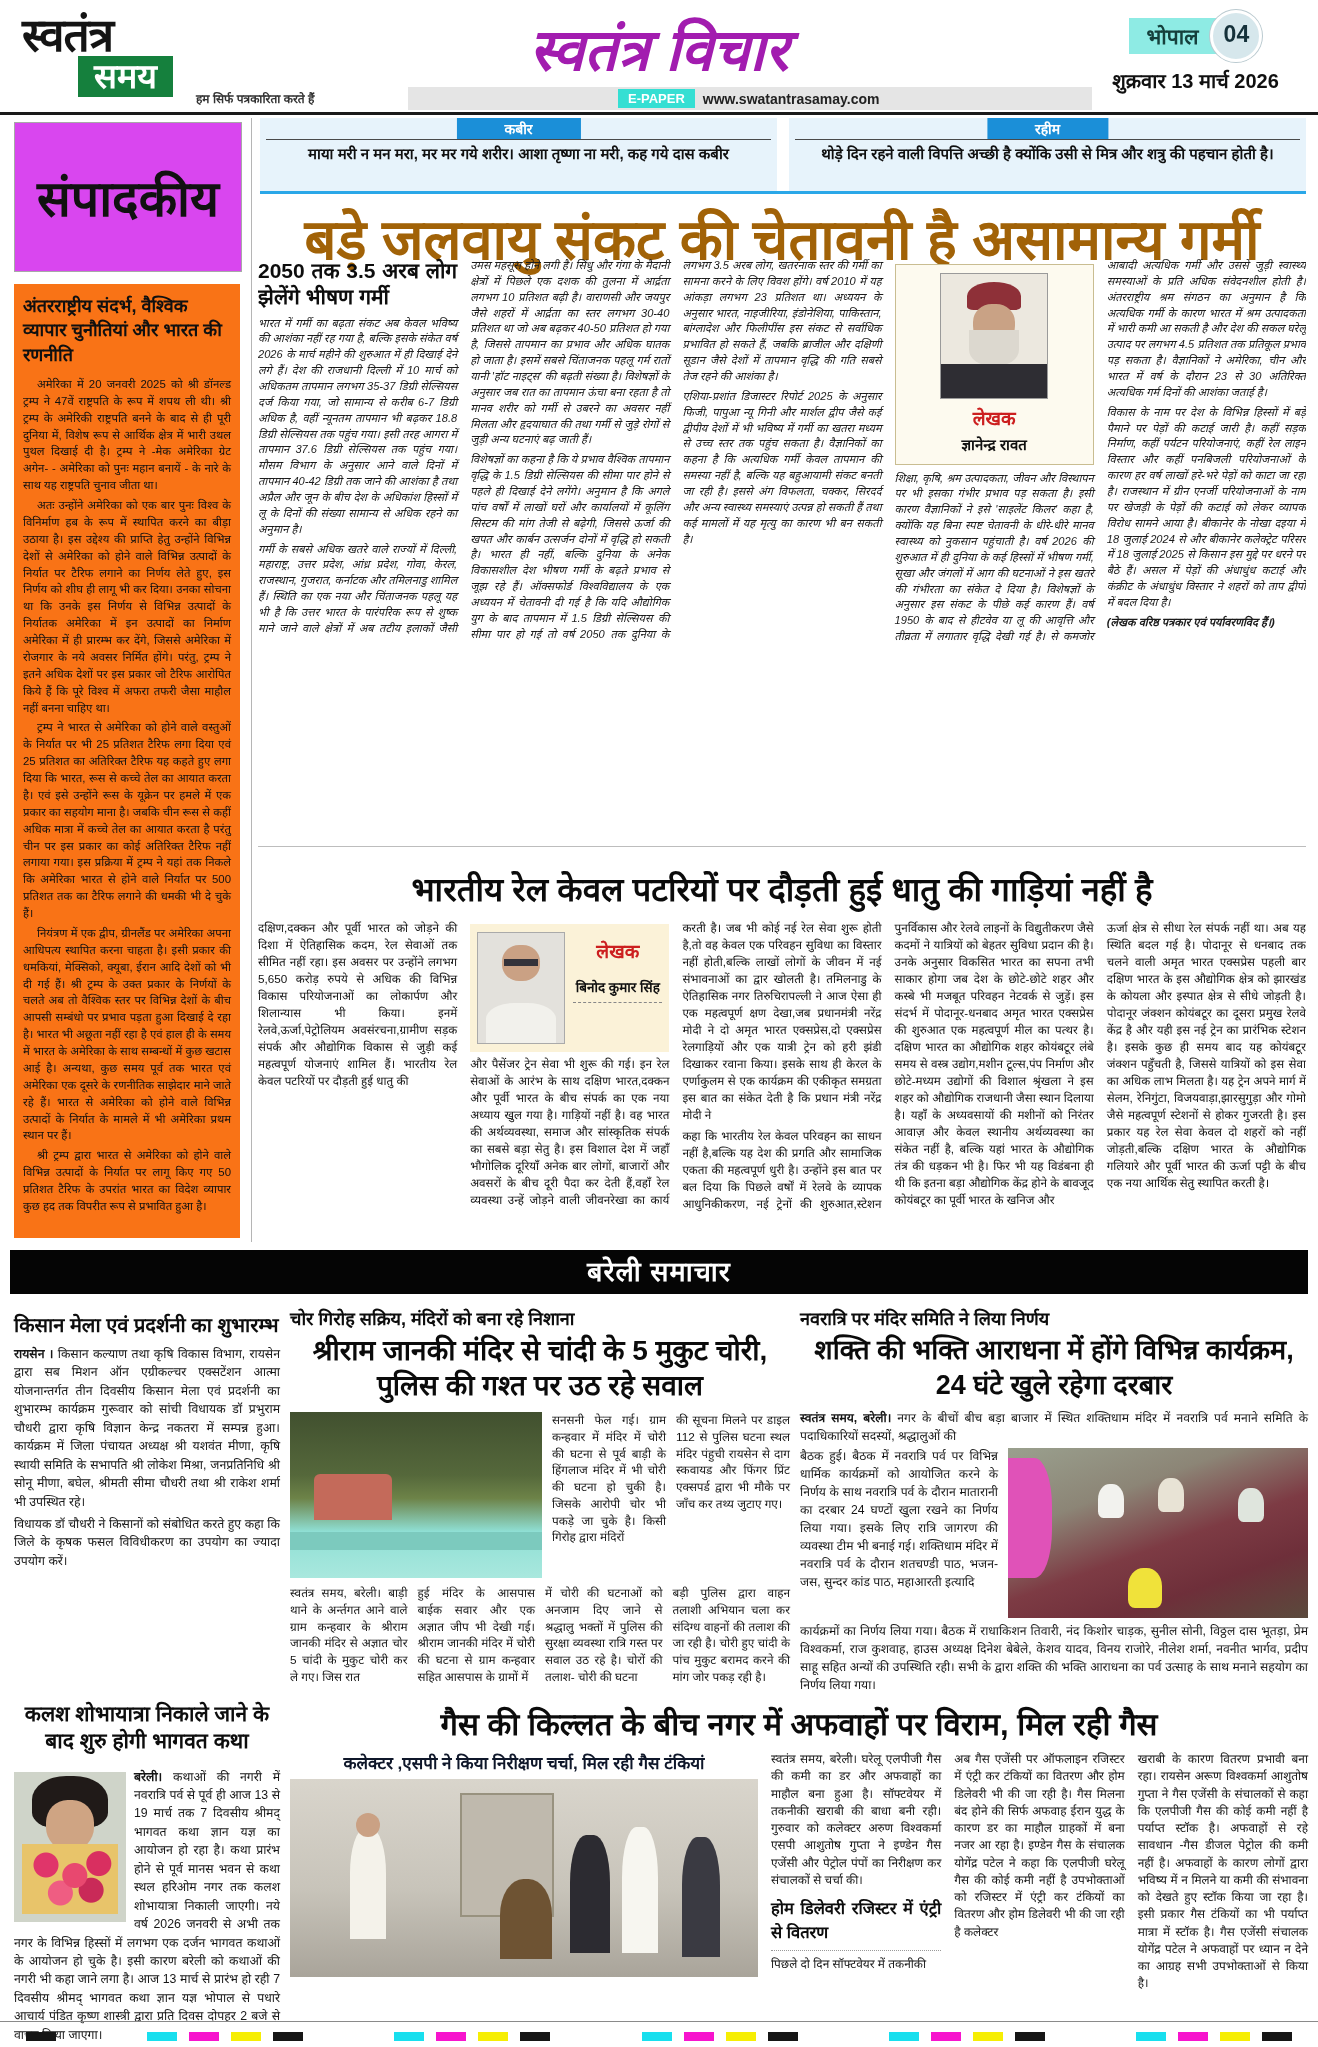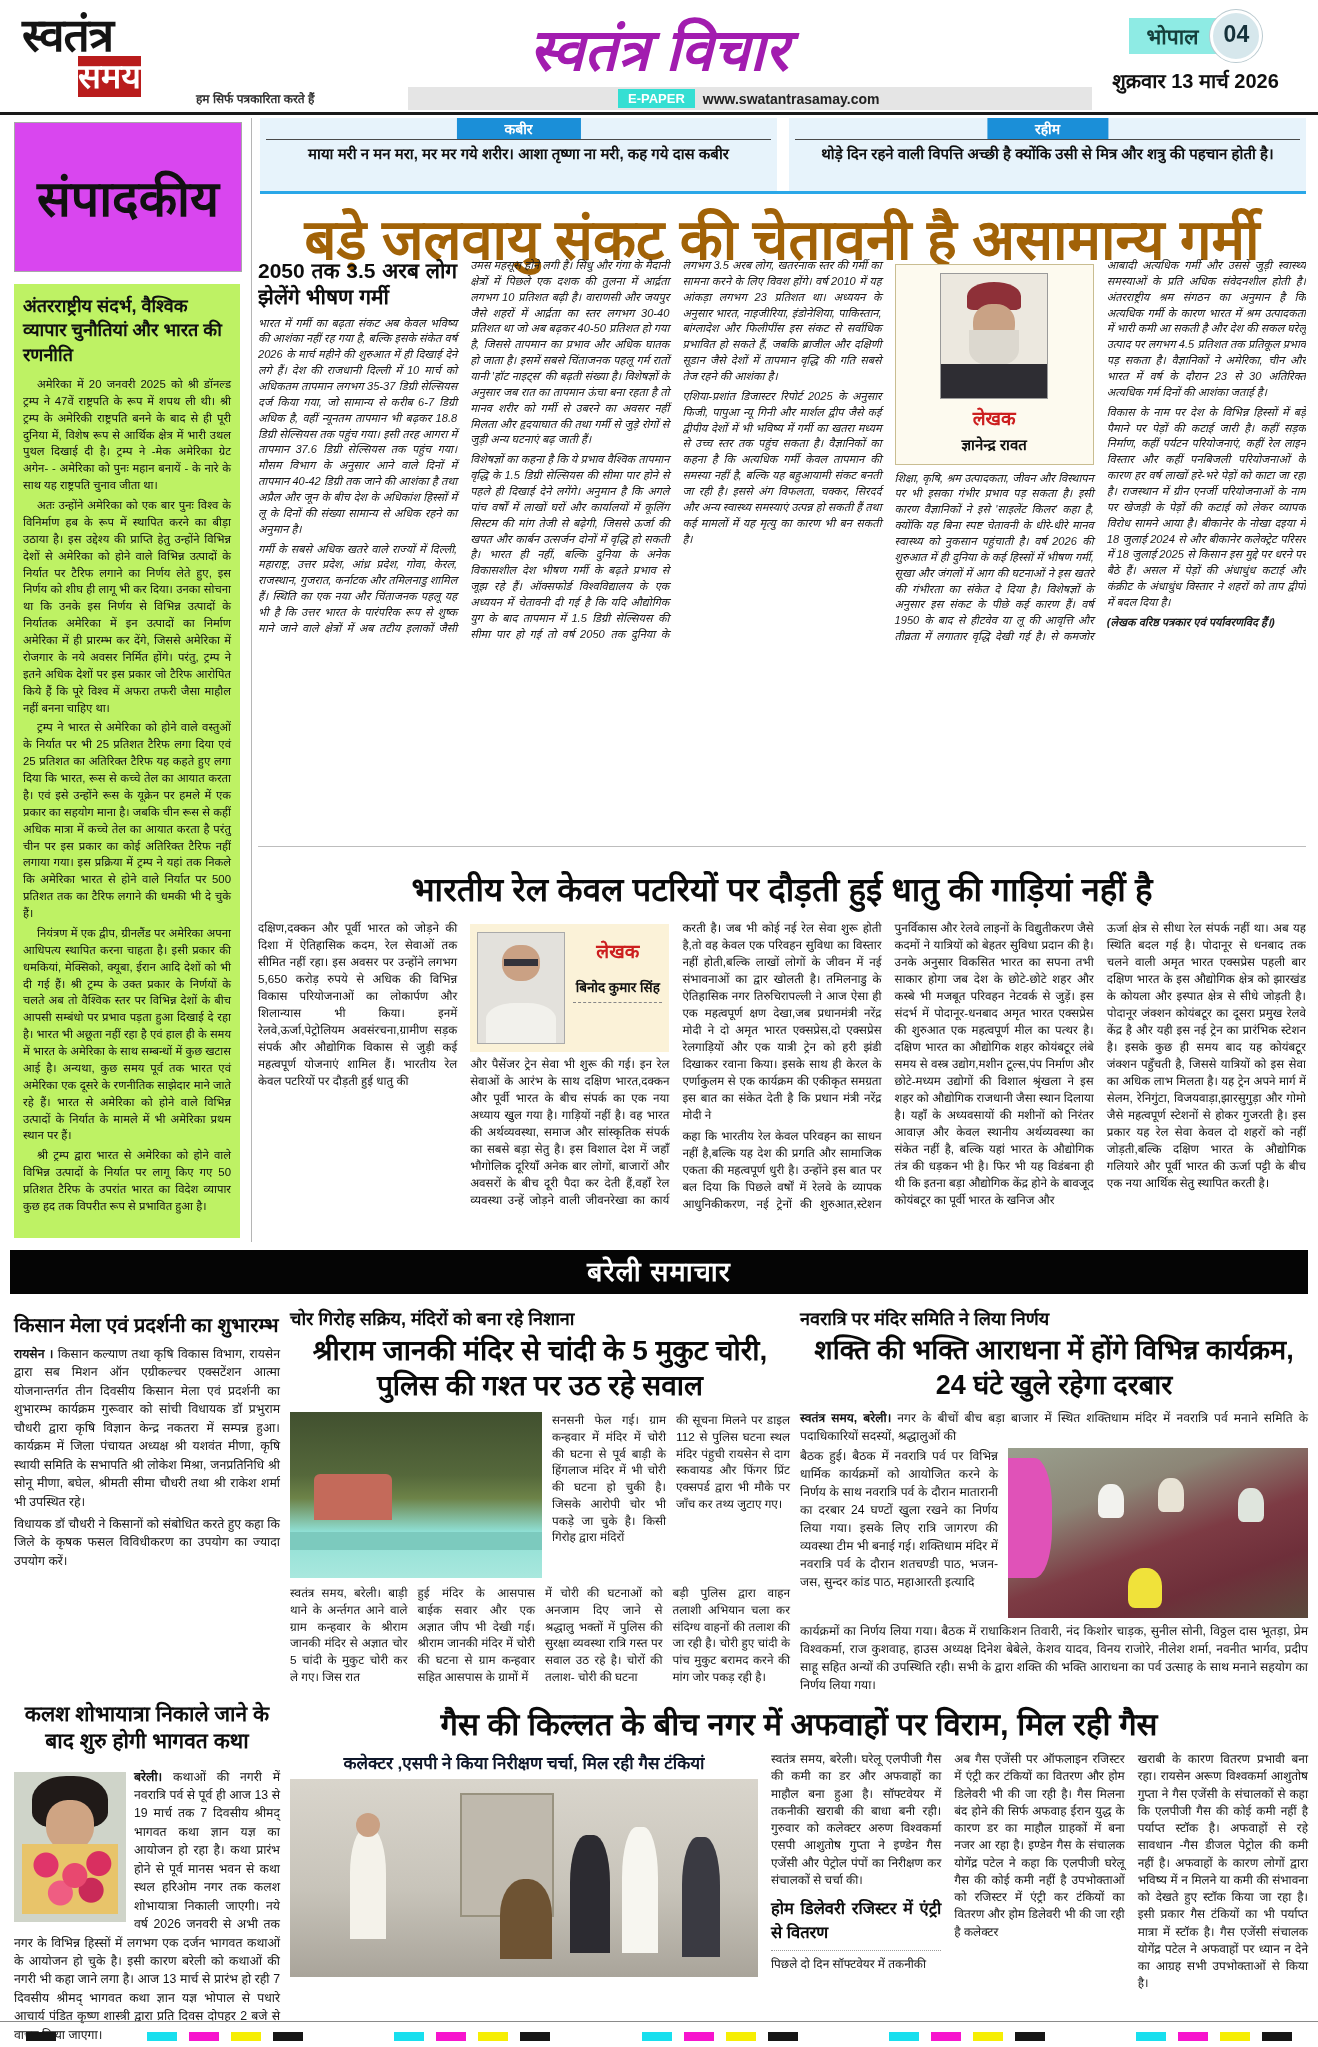--- a/index.html
+++ b/index.html
@@ -1,36 +1,36 @@
 <!DOCTYPE html>
 <html><head>
 <meta charset="utf-8">
 <style>
   html,body{margin:0;padding:0;background:#f2f2f2;}
   .page{position:relative;width:1318px;height:2047px;background:#ffffff;margin:0 auto;
         font-family:"Liberation Sans","DejaVu Sans",sans-serif;color:#111;overflow:hidden;}
   
   .masthead{position:absolute;top:0;left:0;width:1318px;height:112px;border-bottom:3px solid #1a1a1a;background:#fff;}
   .logo-top{position:absolute;left:22px;top:2px;font-size:46px;font-weight:900;letter-spacing:-1px;color:#141414;}
-  .logo-red{position:absolute;left:78px;top:56px;background:#b91c1c;color:#fff;font-size:34px;font-weight:900;padding:2px 0;line-height:1.1;}
+  .logo-red{position:absolute;left:78px;top:56px;background:#15803d;color:#fff;font-size:34px;font-weight:900;padding:2px 16px;line-height:1.1;}
   .tagline{position:absolute;left:196px;top:90px;font-size:12px;font-weight:700;color:#333;white-space:nowrap;}
   .center-title{position:absolute;left:0;right:0;top:8px;text-align:center;font-size:58px;font-weight:700;color:#a21caf;font-style:italic;}
   .epaper-bar{position:absolute;left:408px;top:87px;width:684px;height:23px;background:#e5e5e5;display:flex;align-items:center;}
   .epaper-chip{margin-left:210px;background:#35dfd3;color:#fff;font-size:13px;font-weight:800;padding:2px 10px;}
   .site-url{margin-left:8px;font-size:14px;font-weight:800;color:#222;}
   .city-block{position:absolute;right:10px;top:10px;width:225px;text-align:center;}
   .city-row{display:flex;align-items:center;justify-content:center;gap:0;}
   .city-badge{background:#8eebe4;color:#15403c;padding:4px 18px;font-size:21px;font-weight:800;}
   .page-circle{width:46px;height:46px;border-radius:50%;background:#d6e7ec;border:3px solid #fff;
                box-shadow:0 0 0 1px #b9c9cf;font-size:23px;font-weight:800;line-height:42px;margin-left:-6px;color:#15313a;}
   .date-line{font-size:20px;font-weight:800;margin-top:5px;color:#101010;}
   
   .edit-title-box{position:absolute;left:14px;top:122px;width:226px;height:148px;border:1px solid #a8a8a8;
                   display:flex;align-items:center;justify-content:center;font-size:50px;font-weight:900;background:#d946ef;}
-  .edit-body{position:absolute;left:14px;top:284px;width:226px;height:954px;background:#bef264;padding:10px 9px;
+  .edit-body{position:absolute;left:14px;top:284px;width:226px;height:954px;background:#f97316;padding:10px 9px;
              overflow:hidden;box-sizing:border-box;}
   .edit-headline{font-size:18px;font-weight:600;line-height:1.35;margin:0 0 9px;color:#101010;}
   .edit-body p{font-size:11.4px;line-height:1.48;text-align:justify;margin:0 0 3px;text-indent:14px;}
   .vrule{position:absolute;left:251px;top:118px;width:1px;height:1124px;background:#b5b5b5;}
   
   .quotes-row{position:absolute;left:260px;top:118px;width:1046px;height:76px;display:flex;gap:12px;border-bottom:3px solid #2aa7e8;box-sizing:border-box;}
   .quote-box{flex:1;background:#e7f3fb;position:relative;padding-top:22px;box-sizing:border-box;}
   .quote-box::before{content:"";position:absolute;top:21px;left:6px;right:6px;height:1px;background:#4a4a4a;}
   .quote-tab{position:absolute;top:0;left:50%;transform:translateX(-50%);background:#1b8fd8;color:#fff;
              font-size:14px;font-weight:800;padding:1px 48px;}

